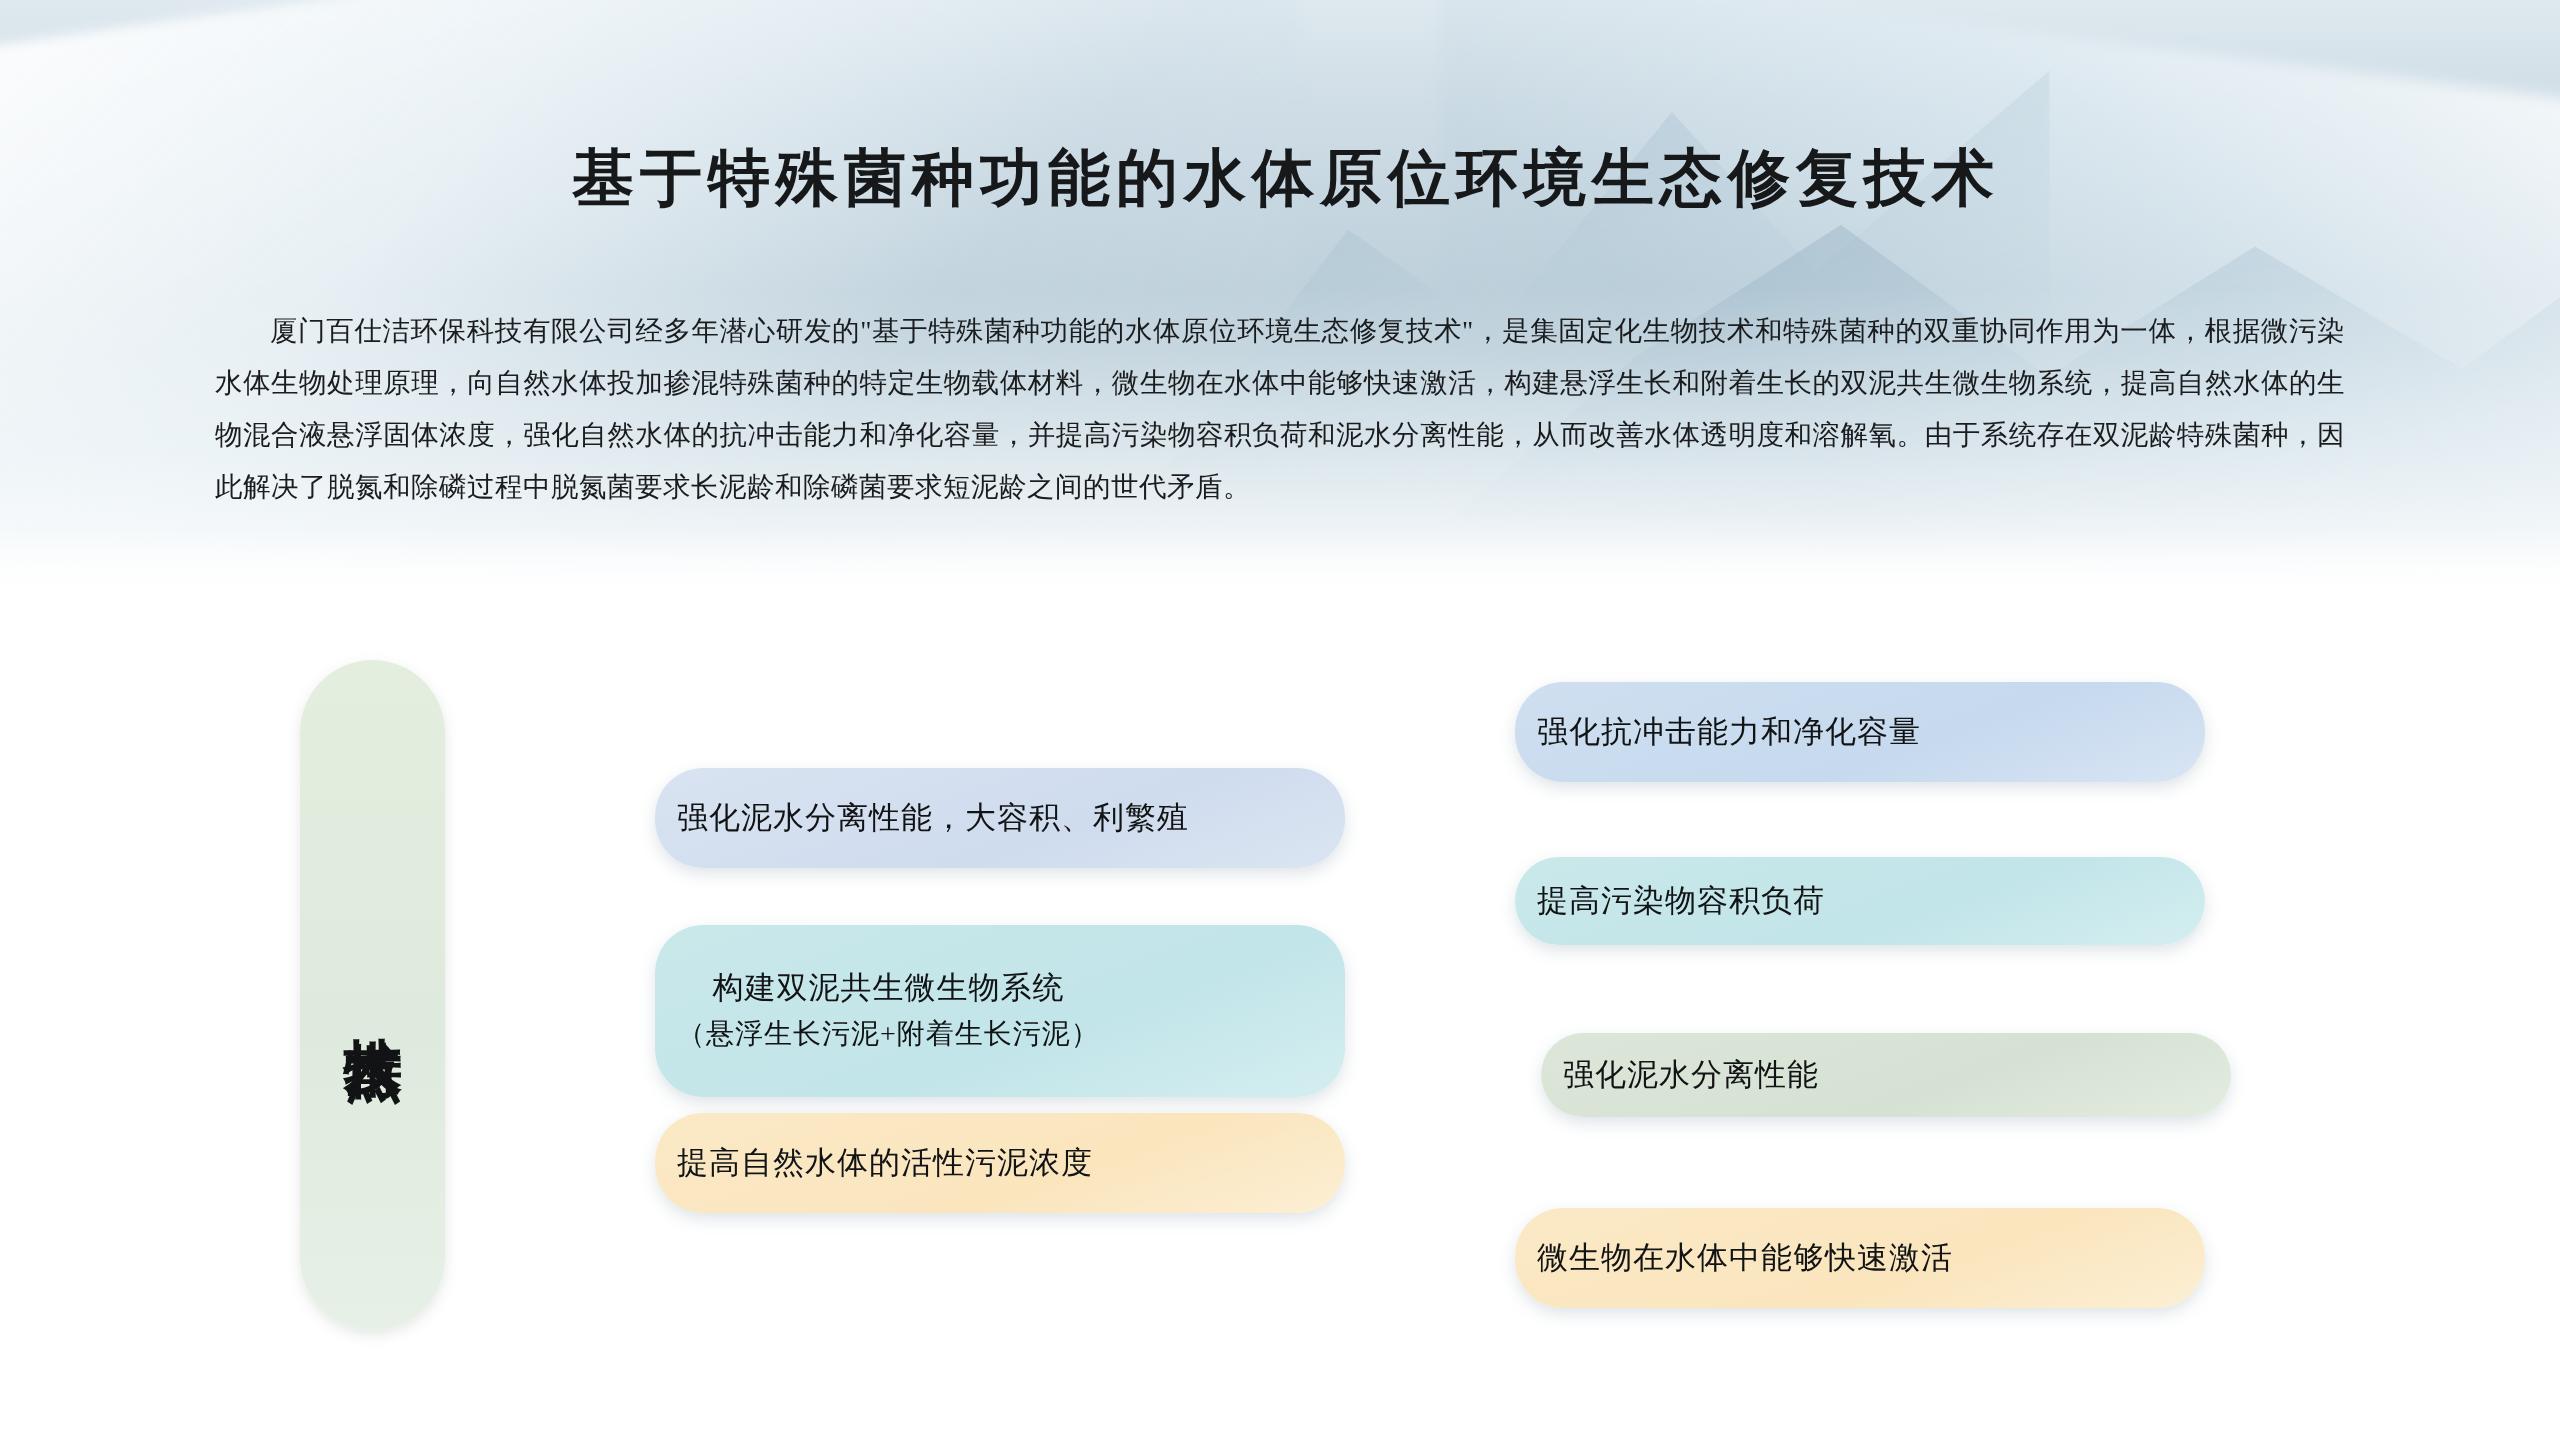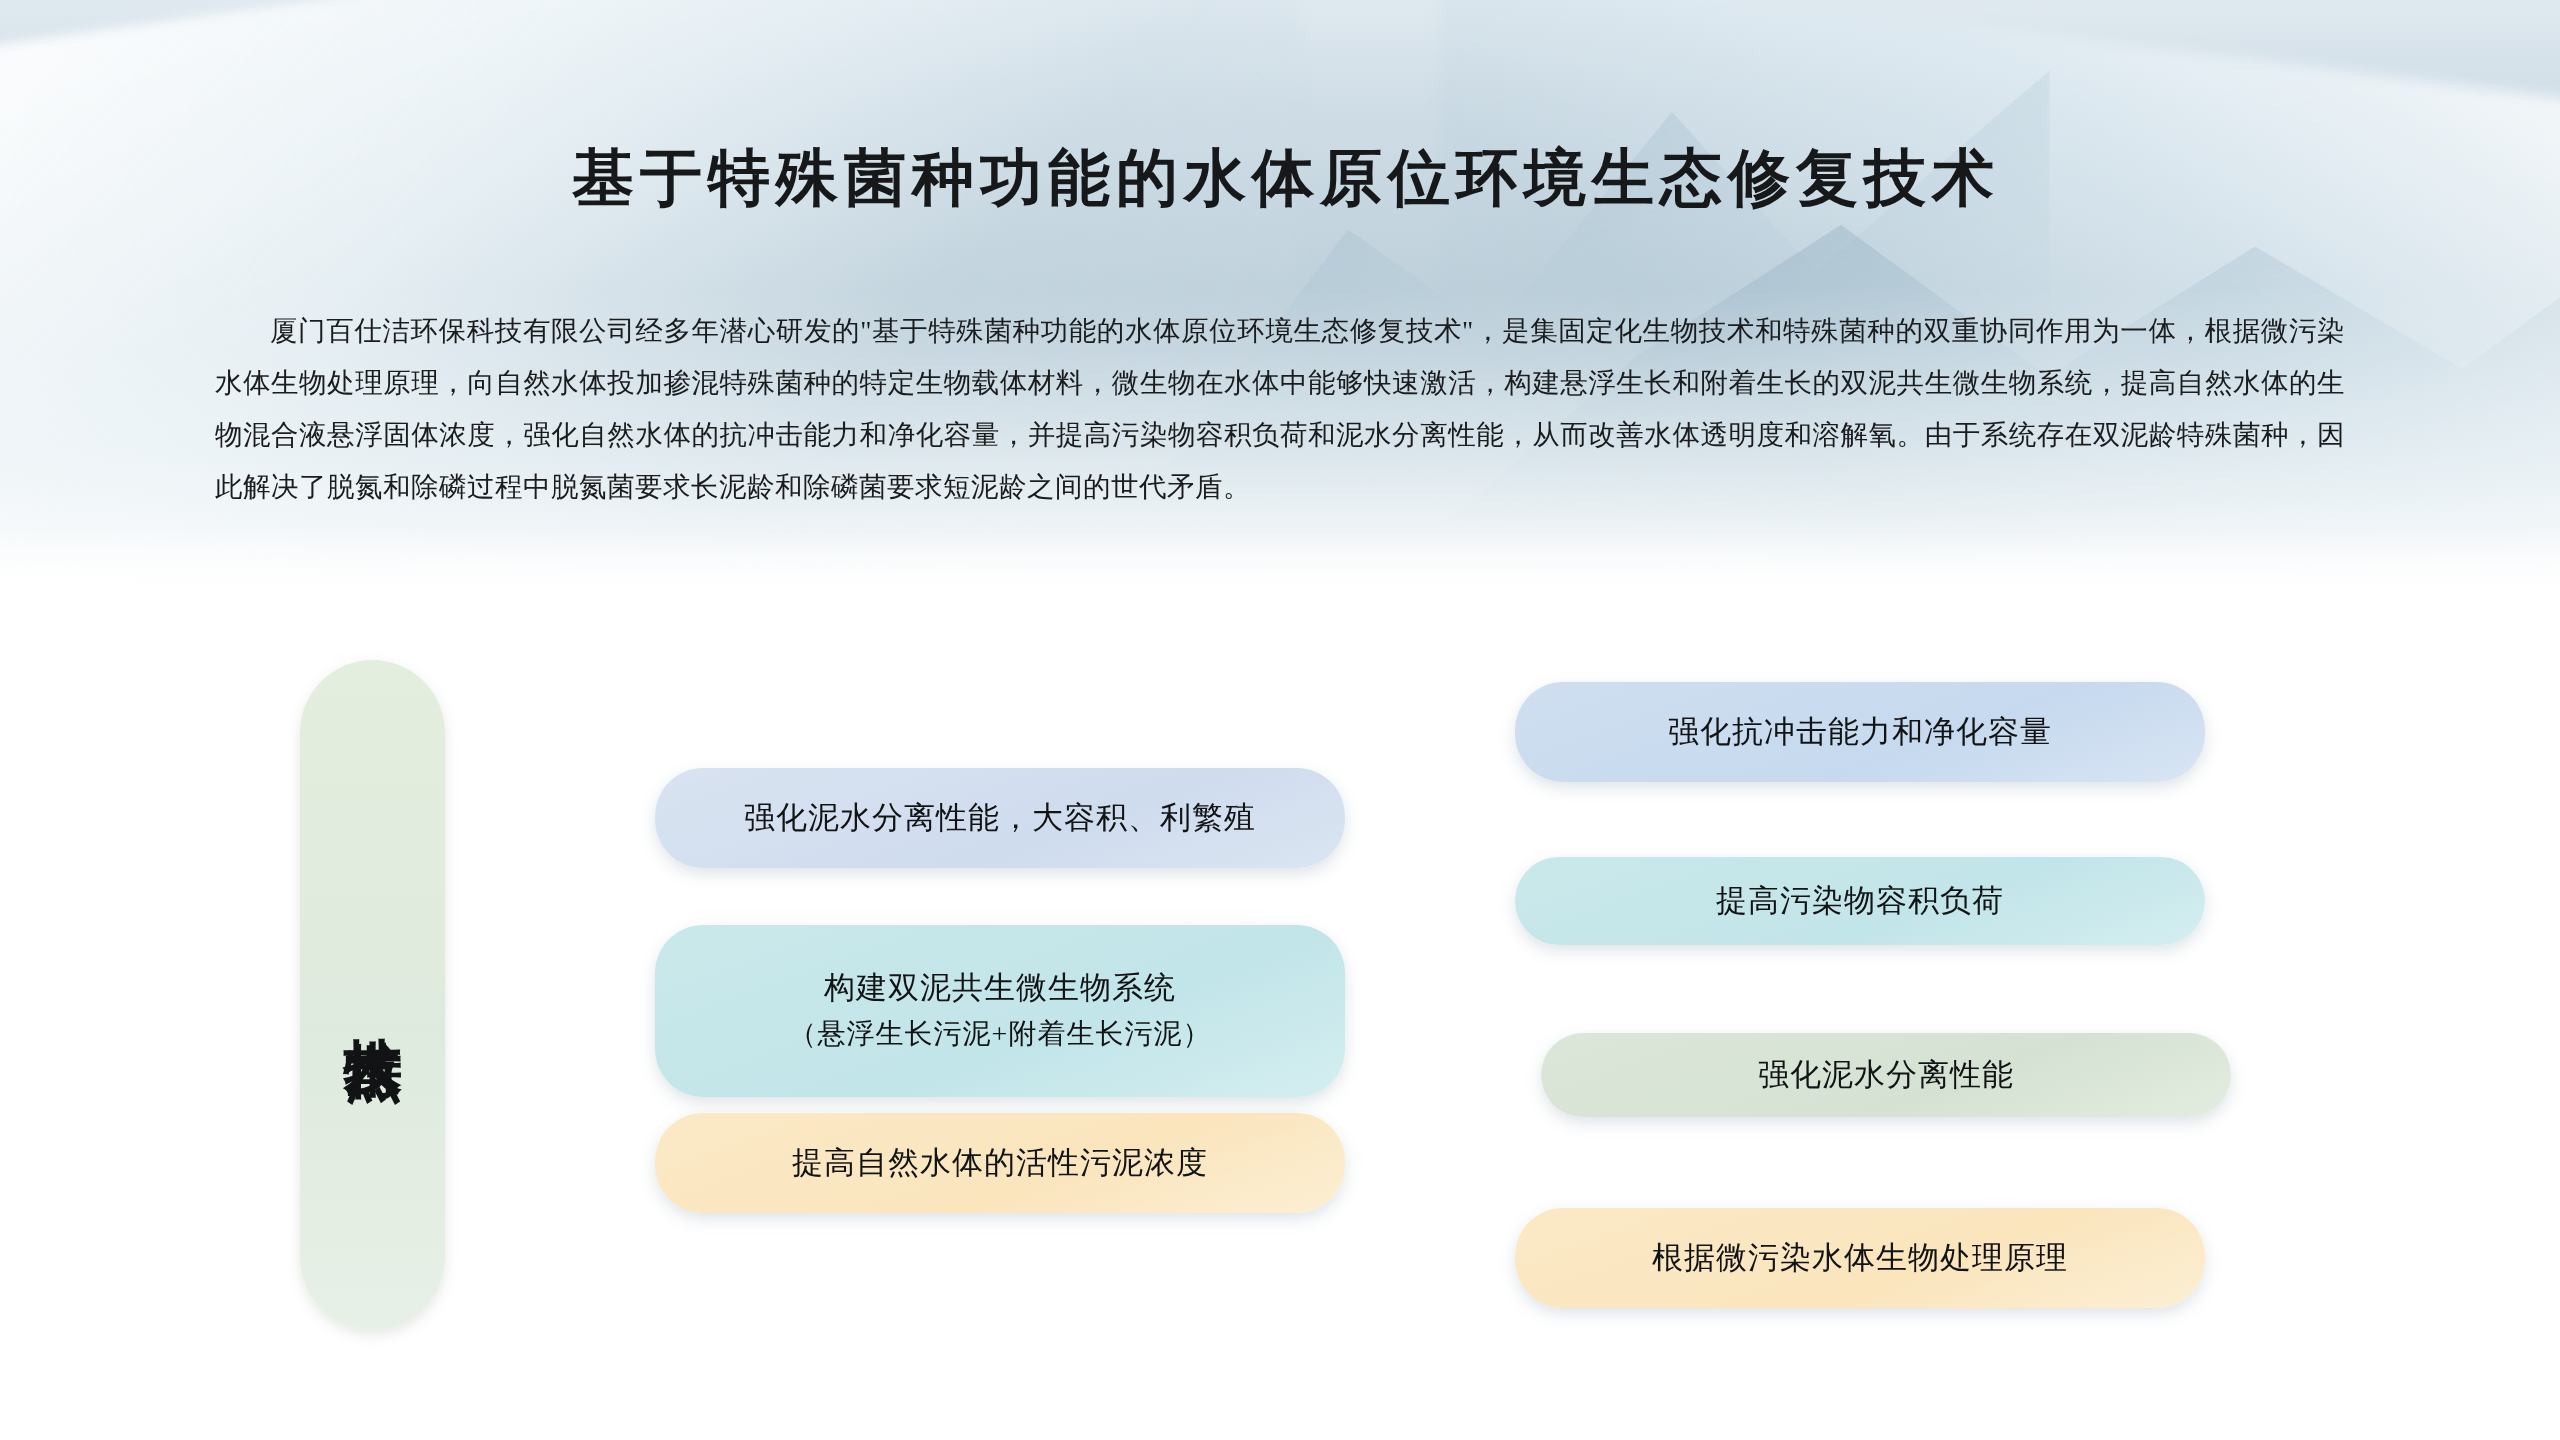--- a/index.html
+++ b/index.html
@@ -127,21 +127,21 @@
     writing-mode: vertical-rl;
     text-orientation: upright;
     white-space: nowrap;
   }
 
   .card {
     position: absolute;
     border-radius: 48px;
     display: flex;
     align-items: center;
-    justify-content: center;
+    justify-content: flex-start;
     text-align: center;
     color: #111314;
     box-shadow: 0 6px 16px rgba(110,130,145,0.22);
     z-index: 3;
   }
   .card-text {
     font-size: 31px;
     line-height: 46px;
     letter-spacing: 1px;
     padding: 0 22px;
@@ -212,14 +212,14 @@
 
 <div class="card" id="card-r2">
   <span class="card-text">提高污染物容积负荷</span>
 </div>
 
 <div class="card" id="card-r3">
   <span class="card-text">强化泥水分离性能</span>
 </div>
 
 <div class="card" id="card-r4">
-  <span class="card-text">根据微污染水体生物处理原理</span>
+  <span class="card-text">微生物在水体中能够快速激活</span>
 </div>
 
 </body></html>

